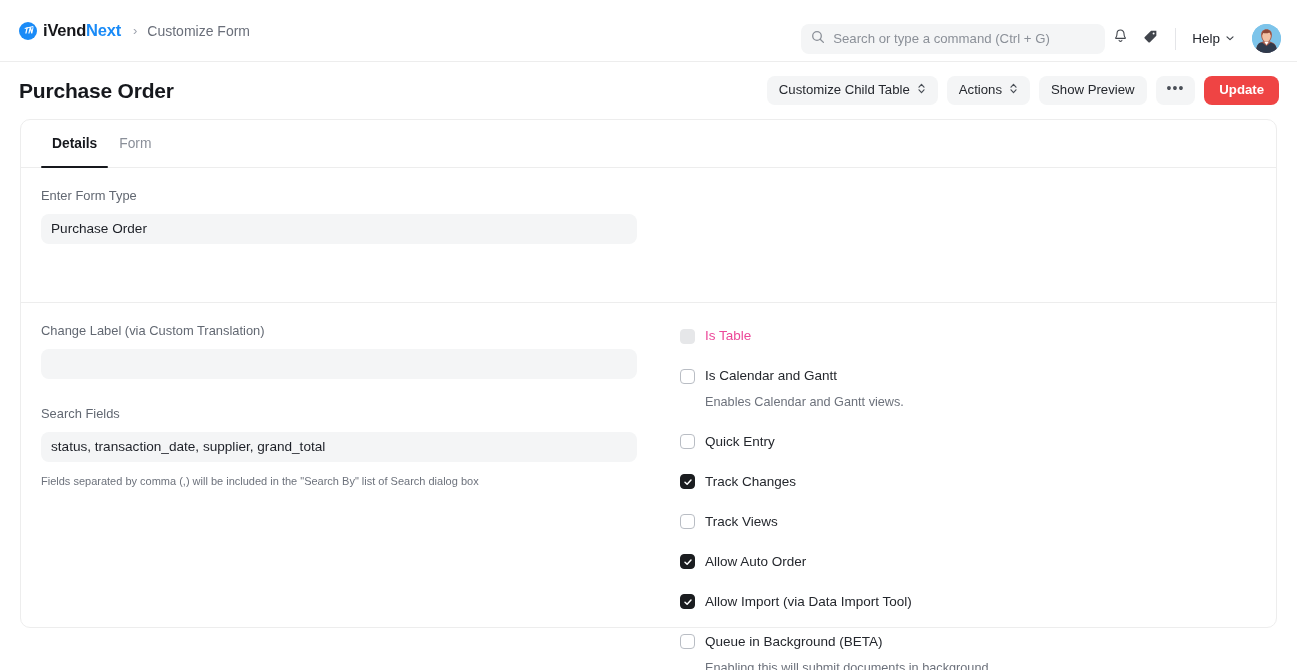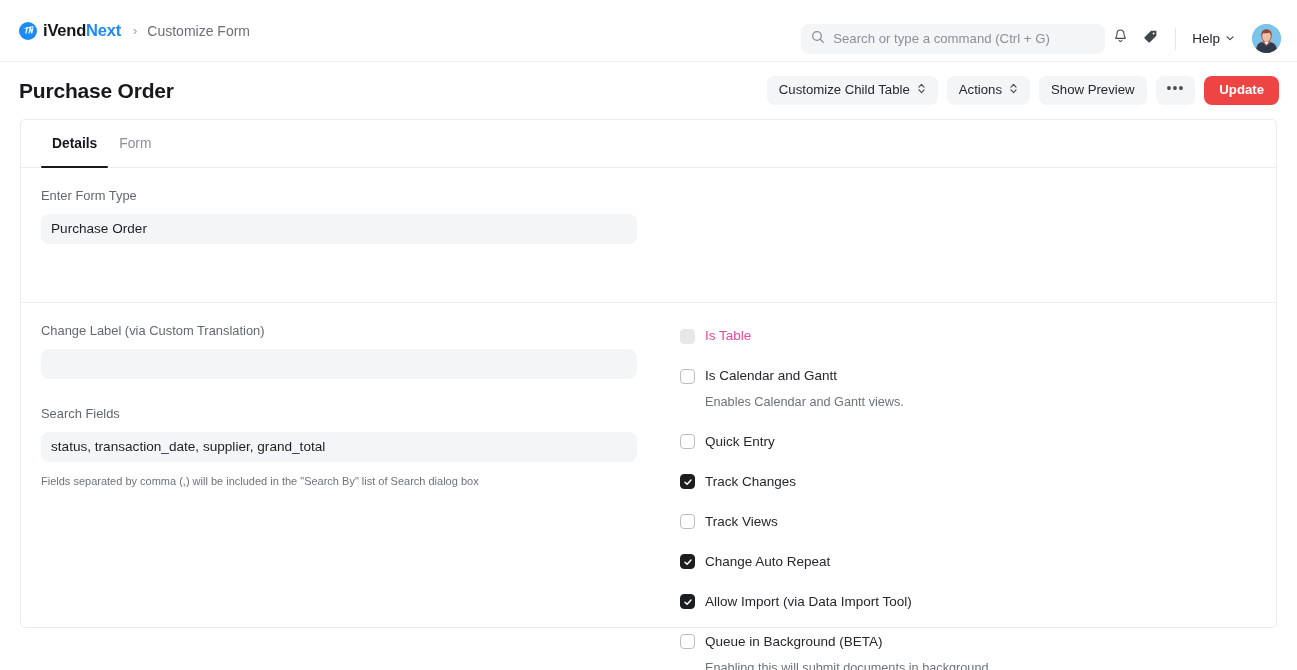--- a/index.html
+++ b/index.html
@@ -103,21 +103,21 @@
     padding: 0 15px;
   }
   .sel-chev { display: block; flex: none; }
 
   
   .card {
     position: absolute; top: 119px; left: 20px;
     width: 1257px; height: 509px;
     background: #ffffff;
     border: 1px solid #ededed;
-    border-radius: 5px;
+    border-radius: 10px;
   }
   .tabs {
     height: 48px; display: flex; align-items: stretch;
     padding-left: 20px; border-bottom: 1px solid #ededed;
   }
   .tab {
     display: flex; align-items: center; padding: 0 11px;
     font-size: 13.8px; color: #8a8f99; cursor: pointer;
     position: relative; line-height: 1;
   }
@@ -369,21 +369,21 @@
 
         <div class="sp-20"></div>
 
         <div class="cb-item">
           <div class="cbrow">
             <span class="cb checked">
               <svg width="10" height="10" viewBox="0 0 10 10">
                 <polyline points="2,5.2 4.1,7.2 8,3.1" fill="none" stroke="#ffffff" stroke-width="1.5" stroke-linecap="round" stroke-linejoin="round"></polyline>
               </svg>
             </span>
-            <span class="cb-label">Change Auto Repeat</span>
+            <span class="cb-label">Allow Auto Order</span>
           </div>
         </div>
 
         <div class="sp-20"></div>
 
         <div class="cb-item">
           <div class="cbrow">
             <span class="cb checked">
               <svg width="10" height="10" viewBox="0 0 10 10">
                 <polyline points="2,5.2 4.1,7.2 8,3.1" fill="none" stroke="#ffffff" stroke-width="1.5" stroke-linecap="round" stroke-linejoin="round"></polyline>

